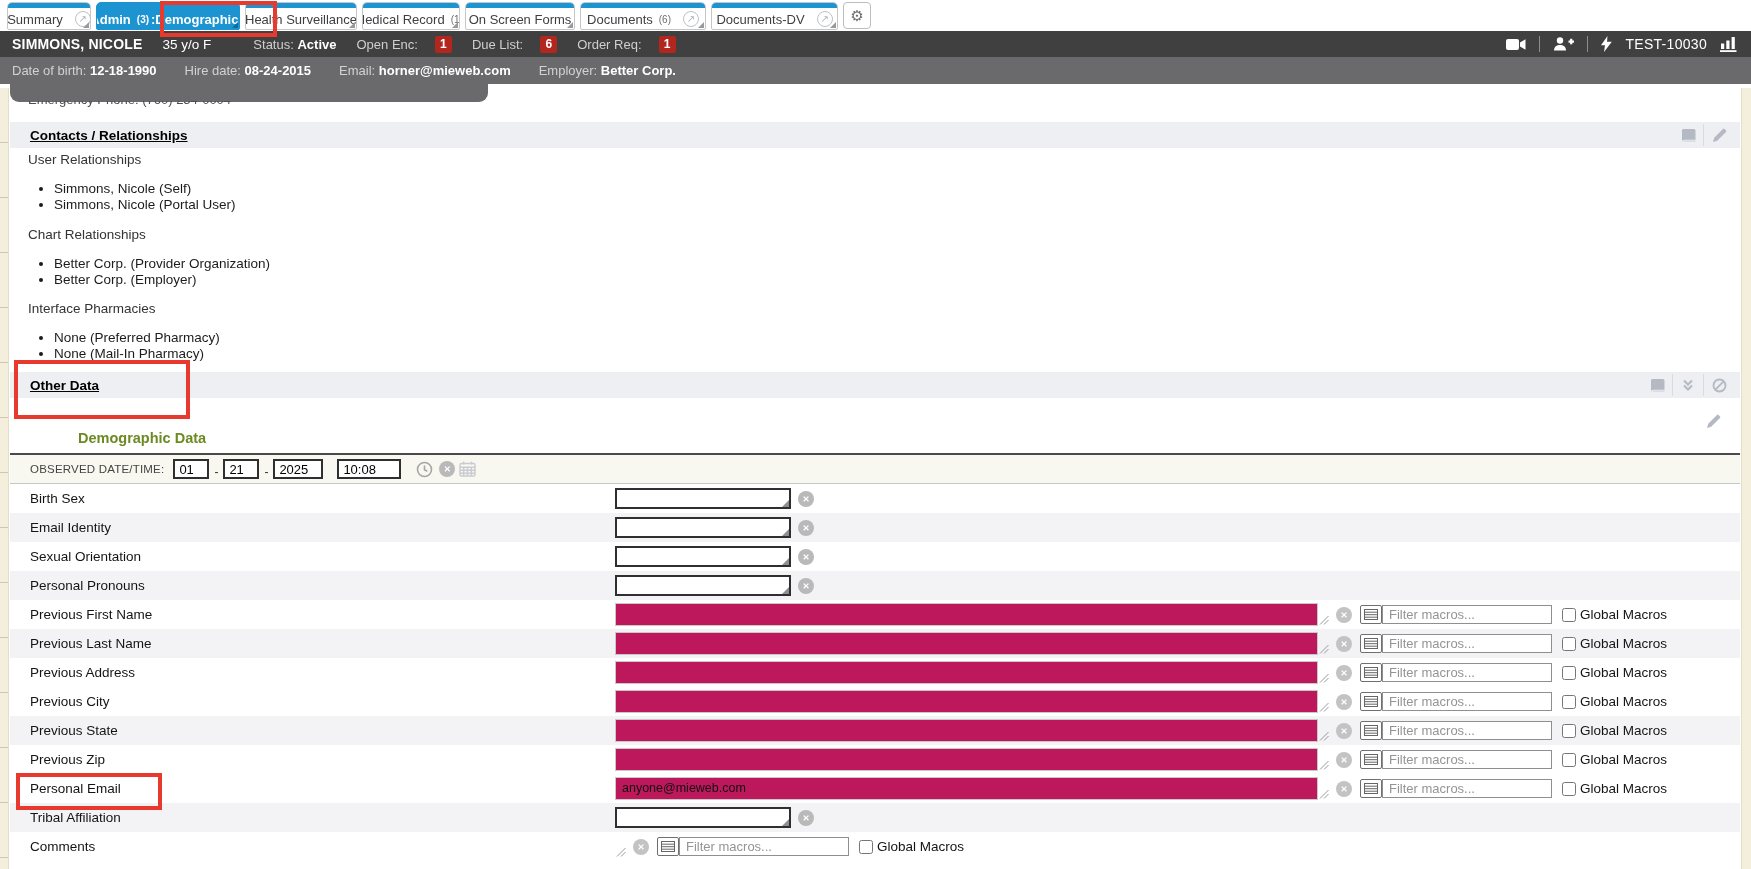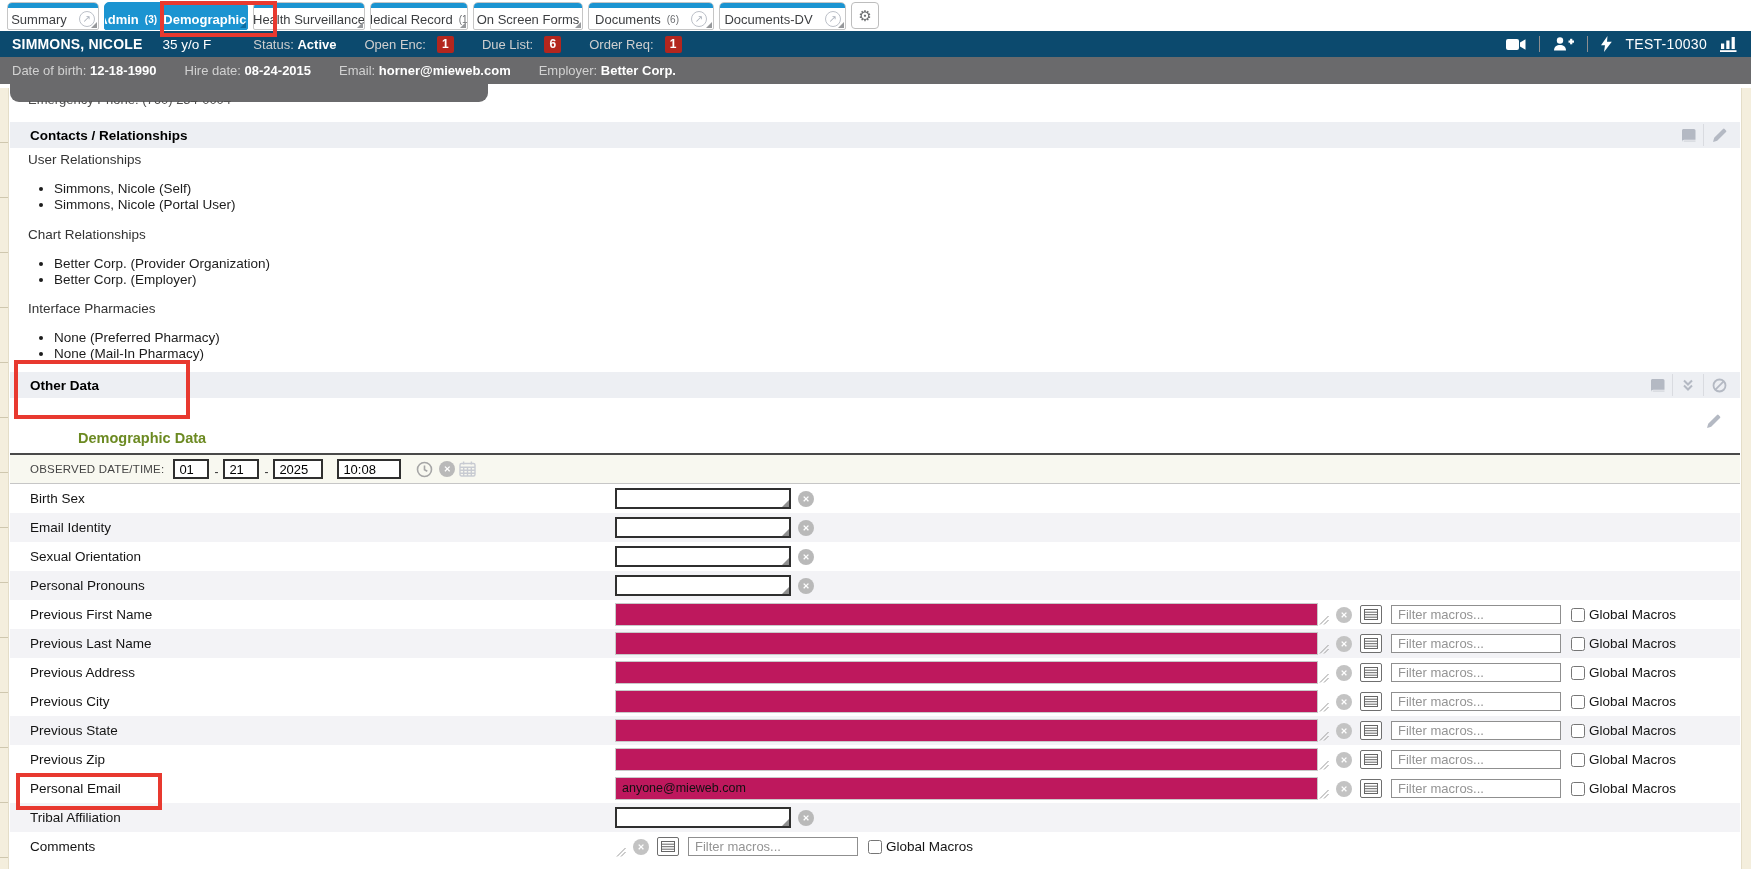--- a/index.html
+++ b/index.html
@@ -31,27 +31,27 @@
   .popout {
     width:16px; height:16px; border:1.5px solid #bcc0c8; border-radius:50%;
     color:#aab0ba; font-size:10px; line-height:13px; text-align:center; flex:0 0 auto;
   }
   .gearbtn {
     height:27px; width:28px; border:1px solid #bdbdbd; border-radius:4px; background:#fff;
     display:flex; align-items:center; justify-content:center; color:#6d6f72; font-size:15px; cursor:pointer;
   }
 
   
-  .pbar { position:absolute; top:31px; left:0; right:0; height:26px; background:#0c4a6e;
+  .pbar { position:absolute; top:31px; left:0; right:0; height:26px; background:#404040;
     display:flex; align-items:center; padding:0 14px 0 12px; color:#fff; }
   .pname { font-weight:bold; font-size:14px; letter-spacing:.2px; }
   .pagesex { font-size:13.5px; margin-left:20px; }
   .pstat { margin-left:42px; font-size:13px; color:#cfcfcf; }
   .pstat b { color:#fff; font-weight:bold; }
-  .pcounter { margin-left:28px; font-size:13px; color:#cfcfcf; display:flex; align-items:center; gap:11px; }
+  .pcounter { margin-left:20px; font-size:13px; color:#cfcfcf; display:flex; align-items:center; gap:17px; }
   .badge { background:#b3261e; color:#fff; font-weight:bold; font-size:12px; width:17px; height:17px;
     border-radius:2px; display:flex; align-items:center; justify-content:center; }
   .pright { margin-left:auto; display:flex; align-items:center; gap:13px; }
   .vdiv { width:1px; height:16px; background:#8d8d8f; }
   .chartid { font-size:14px; letter-spacing:.3px; }
 
   .ibar { position:absolute; top:57px; left:0; right:0; height:27px; background:#6a6a6c;
     display:flex; align-items:center; gap:28px; padding:0 12px; }
   .ifield { font-size:13px; color:#d2d2d2; white-space:nowrap; }
   .ifield b { color:#fff; font-weight:bold; }
@@ -62,21 +62,21 @@
   .lstrip { position:absolute; top:88px; bottom:0; left:0; width:9px;
     background:repeating-linear-gradient(#f4eedd 0 54px, #cfc7ae 54px 55px); border-right:1px solid #e4ddc8; }
   .rstrip { position:absolute; top:88px; bottom:0; right:0; width:10px; background:#f4eedd; border-left:1px solid #e4ddc8; }
 
   .clipline { position:absolute; top:101px; left:28px; height:9px; width:300px; overflow:hidden; }
   .clipline > div { margin-top:-9px; font-size:13px; color:#4d4d4d; }
 
   
   .secbar { position:absolute; left:10px; right:11px; height:26px; background:#edeff3;
     display:flex; align-items:center; padding-left:20px; }
-  .secbar .stitle { font-weight:bold; font-size:13.5px; color:#000; }
+  .secbar .stitle { font-weight:bold; font-size:13.5px; color:#000;text-decoration:underline; }
   .secicons { margin-left:auto; display:flex; align-items:stretch; height:100%; margin-right:6px; }
   .segi { width:30px; display:flex; align-items:center; justify-content:center; cursor:pointer; }
   .segdiv { width:1px; background:#d9dbe0; margin:2px 0; }
 
   .cbar { top:122px; }
   .odbar { top:372px; }
 
   .group { position:absolute; left:28px; }
   .ghead { font-size:13.5px; color:#333; }
   .group ul { margin-top:14px; padding-left:26px; }
@@ -110,40 +110,40 @@
   .xcircle { width:16px; height:16px; border-radius:50%; background:#b9b9b9; color:#fff;
     font-size:8.5px; font-weight:bold; line-height:16px; text-align:center; margin-left:7px; cursor:pointer; flex:0 0 auto; }
   .xcircle.lite { background:#c3c3c3; }
 
   .ltext { width:703px; height:23px; border:1px solid #c9c9c9; resize:none; overflow:hidden;
     font-family:Liberation Sans, sans-serif; font-size:12.5px; color:#111; padding:3px 6px; background:#be185d; }
   .rhandle { margin:10px 0 0 1px; flex:0 0 auto; }
   .tbtn { width:22px; height:19px; border:1.5px solid #6f6f6f; border-radius:2px; background:#fff;
     display:flex; align-items:center; justify-content:center; margin-left:8px; cursor:pointer; flex:0 0 auto; }
   .filter { width:170px; height:19px; border:1px solid #8f8f8f; font-size:13px; padding:1px 6px;
-    margin-left:9px; font-family:"Liberation Sans",sans-serif; }
+    font-family:"Liberation Sans",sans-serif; }
   .filter::placeholder { color:#949494; }
   .gmwrap { display:flex; align-items:center; margin-left:10px; }
   .gmwrap input { width:14px; height:14px; margin-right:4px; }
   .gmlabel { font-size:13.5px; color:#141414; white-space:nowrap; }
 
   
   .redbox { position:absolute; border:4px solid #e8392f; z-index:50; pointer-events:none; }
   .rb-tab   { left:160px; top:1px;   width:117px; height:36px; }
   .rb-other { left:14px;  top:360px; width:176px; height:59px; }
   .rb-email { left:16px;  top:773px; width:146px; height:37px; }
 </style>
 </head>
 <body>
 
 <div id="page">
 
   <div class="tabbar">
     <div class="tabs">
-      <div class="tab" style="width:92px">
+      <div class="tab" style="width:84px">
         <div class="cap"></div>
         <div class="trow">
           <span class="tlabel">Summary</span>
           <span class="tdiv"></span>
           <span class="popout icon">↗</span>
         </div>
       </div>
       <div class="tab active" style="width:144px">
         <div class="cap"></div>
         <div class="trow">

